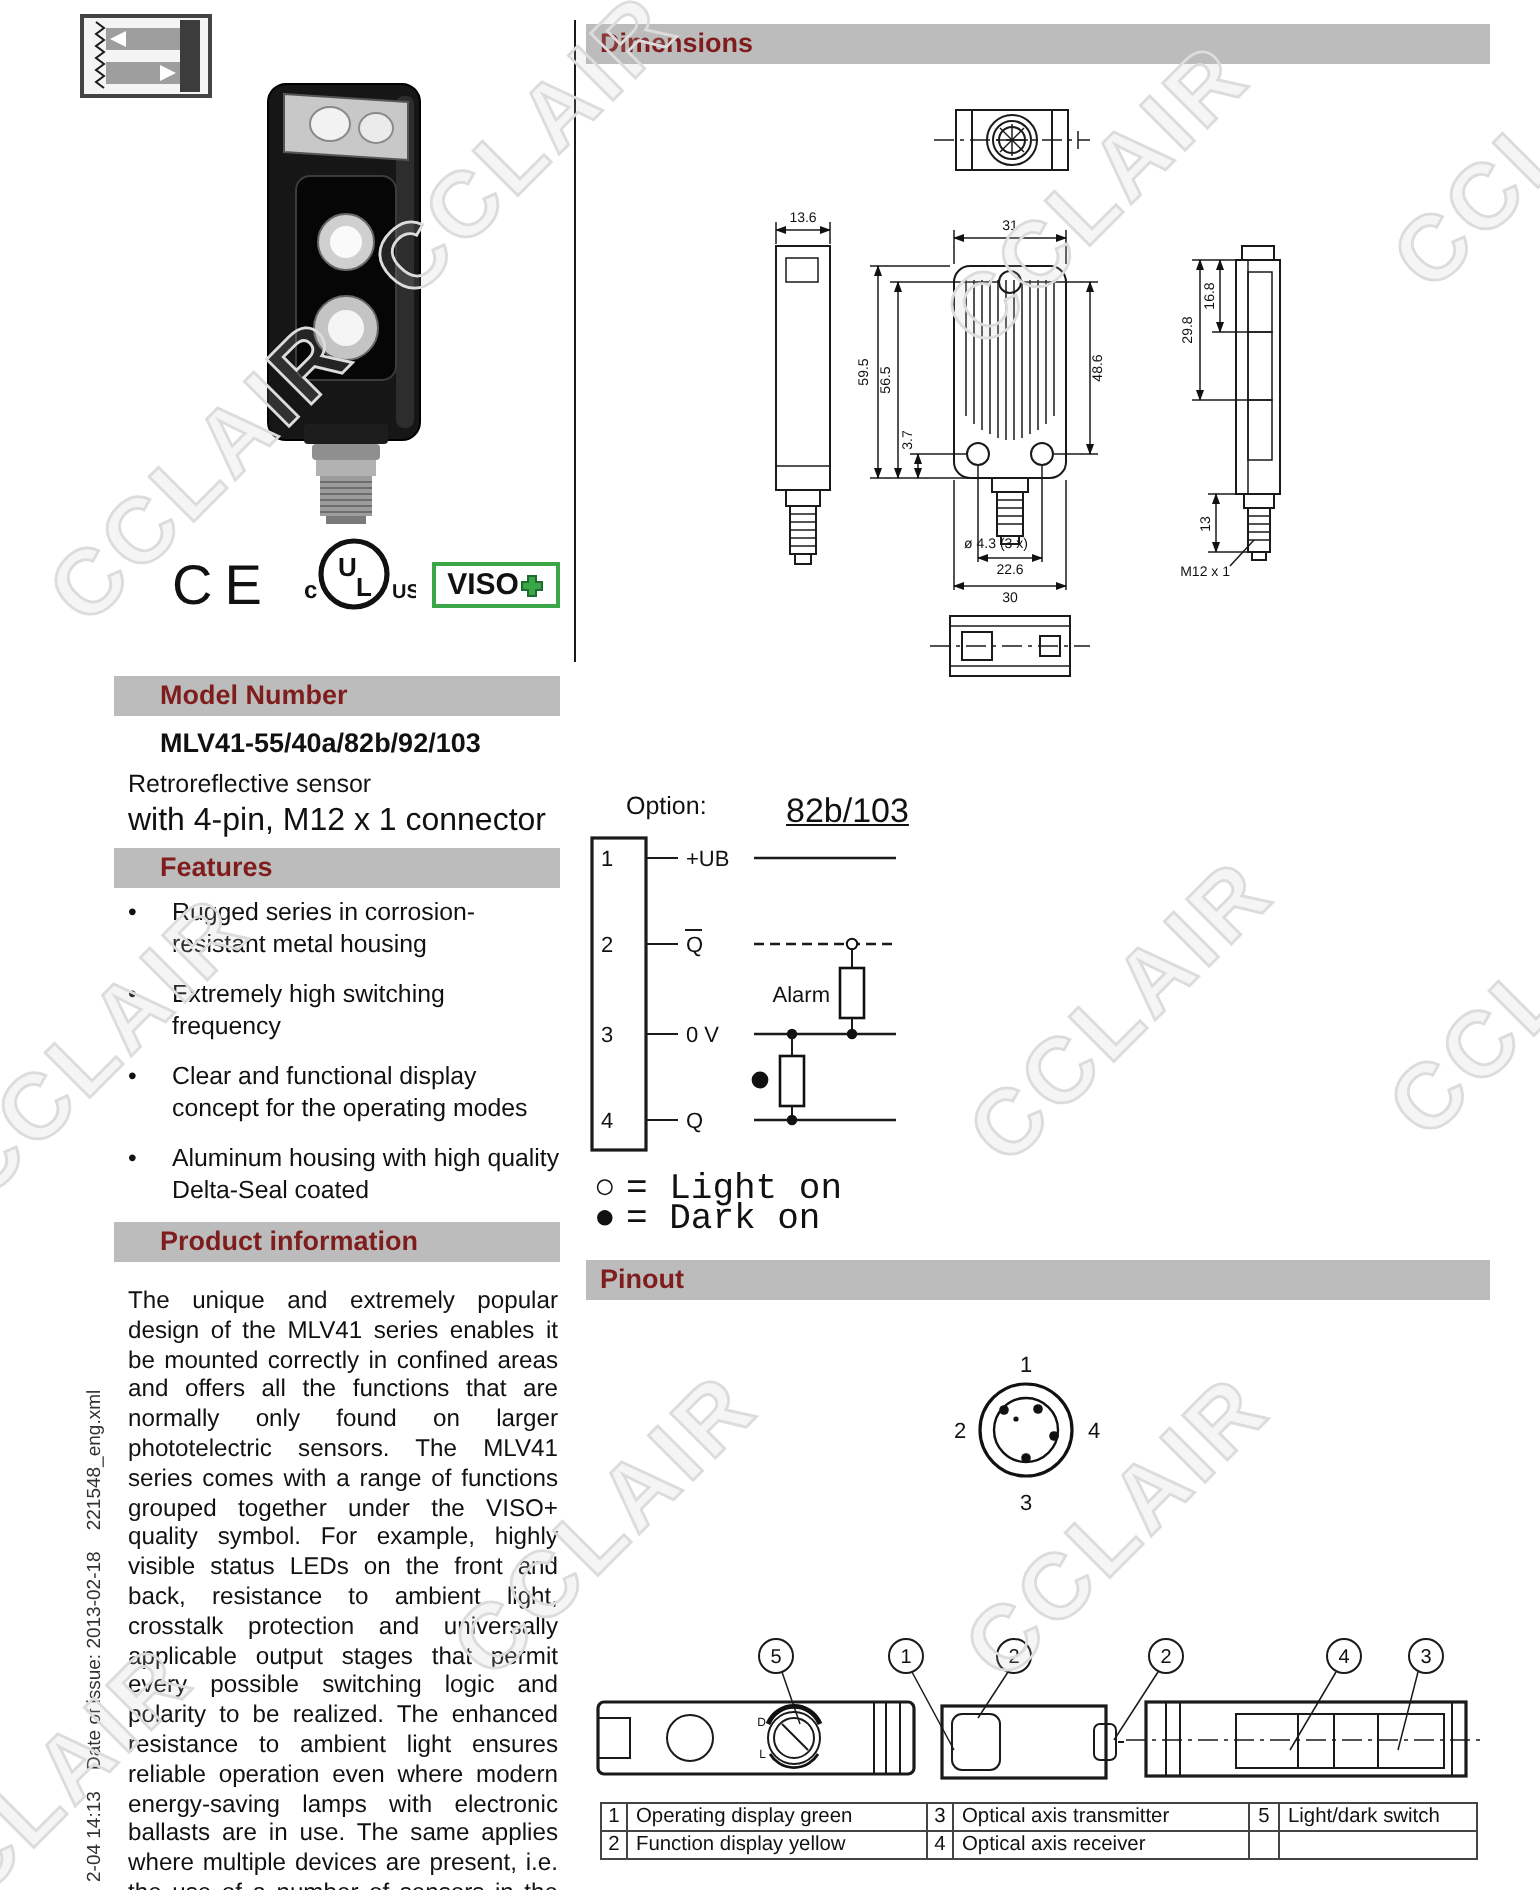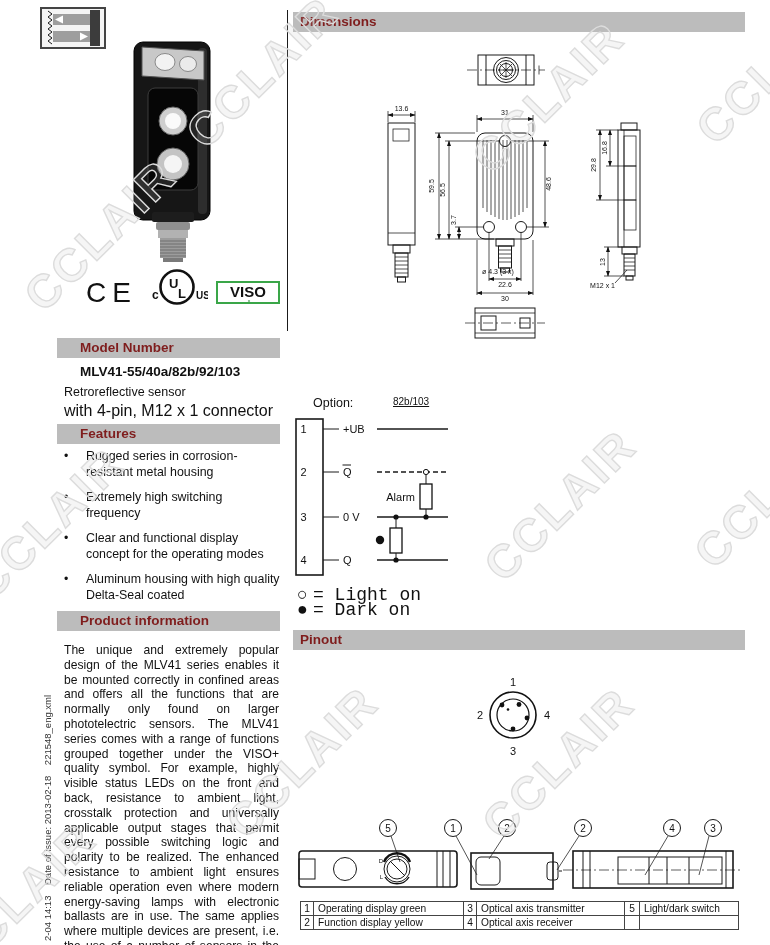--- a/index.html
+++ b/index.html
@@ -25,24 +25,24 @@
   .features{position:absolute;left:64px;top:448px;width:216px;font-size:12.4px;line-height:16px;}
   .feat{display:flex;margin-bottom:9px;}
   .feat::before{content:"\2022";width:22px;flex:0 0 22px;}
   .pinfo{position:absolute;left:64px;top:643px;width:215px;font-size:12.1px;
       line-height:14.8px;text-align:justify;}
   .divider{position:absolute;left:287px;top:10px;width:1px;height:321px;background:#1a1a1a;}
   
   .ce{position:absolute;left:86px;top:277px;font-size:28px;letter-spacing:6px;font-weight:500;}
   .viso{position:absolute;left:216px;top:281px;width:60px;height:19px;border:2px solid #3aa648;
       display:flex;align-items:center;justify-content:center;font-weight:bold;font-size:15px;
-      background:#fff;flex-direction:column;}
+      background:#fff;}
   
   .opt-label{left:313px;top:396px;font-size:12.5px;}
-  .opt-value{left:393px;top:396px;font-size:10px;text-decoration:underline;}
+  .opt-value{left:393px;top:396px;font-size:17px;text-decoration:underline;}
   .legend{position:absolute;left:297px;top:588px;font-size:18px;line-height:15px;font-family:Liberation Mono, monospace;}
   .legend .sym{display:inline-block;width:16px;}
   
   .ind-table{position:absolute;left:300px;top:901px;width:437px;
       display:grid;grid-template-columns:13px 150px 13px 148px 15px 98px;
       grid-auto-rows:13.5px;border:1px solid #444;font-size:10.2px;line-height:13.5px;}
   .ind-table div{border-right:1px solid #444;border-bottom:1px solid #444;
       overflow:hidden;white-space:nowrap;}
   .ind-table div:nth-child(6n){border-right:none;}
   .ind-table div:nth-child(n+7){border-bottom:none;}

